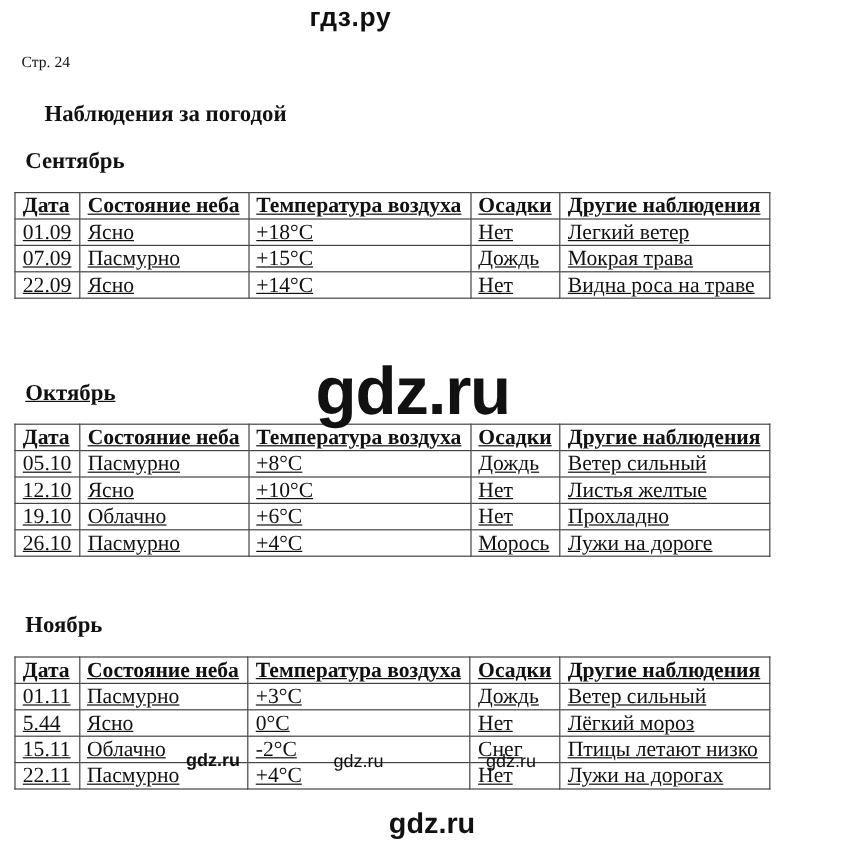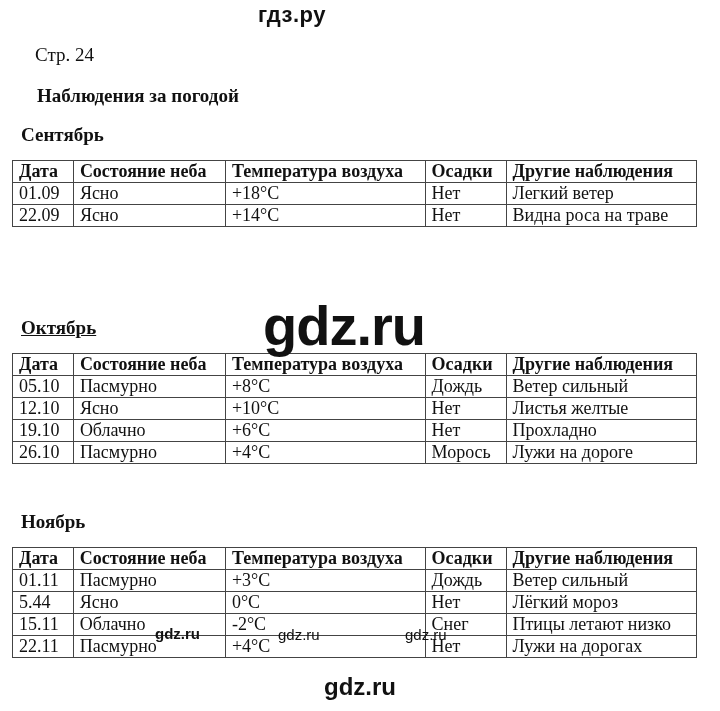--- a/index.html
+++ b/index.html
@@ -5,26 +5,26 @@
   html, body { margin: 0; padding: 0; background: #ffffff; }
   body {
     width: 720px; height: 711px; position: relative; overflow: hidden;
     font-family: "Liberation Serif", "DejaVu Serif", serif; color: #111;
   }
   .wm-top {
     position: absolute; left: 0; width: 584px; top: 2px; text-align: center;
     font-family: "Liberation Sans", "DejaVu Sans", sans-serif; font-weight: bold;
     font-size: 22px; letter-spacing: 0.5px; color: #111;
   }
-  .page-no { position: absolute; left: 35px; top: 44px; font-size: 19px; }
+  .page-no { position: absolute; left: 18px; top: 44px; font-size: 13px; }
   .title { position: absolute; left: 37px; top: 85px; font-size: 19px; font-weight: bold; }
   .month { position: absolute; left: 21px; font-size: 19px; font-weight: bold; }
   table.obs {
-    position: absolute; left: 12px; width: 685px; border-collapse: collapse;
-    font-size: 18px; line-height: 21px;
+    position: absolute; left: 12px; width: 630px; border-collapse: collapse;
+    font-size: 18px; line-height: 21px; text-decoration: underline;
   }
   table.obs th, table.obs td {
     border: 1.5px solid #444; padding: 0 6px; height: 21px; text-align: left; white-space: nowrap;
   }
   table.obs th { font-weight: bold; }
   col.c1 { width: 62px; } col.c2 { width: 154px; } col.c3 { width: 202px; }
   col.c4 { width: 82px; } col.c5 { width: 193px; }
   .wm-big {
     position: absolute; left: 263px; top: 296px;
     font-family: "Liberation Sans", "DejaVu Sans", sans-serif; font-weight: bold;
@@ -65,20 +65,27 @@
       <th>Другие наблюдения</th>
     </tr>
   </thead>
   <tbody>
     <tr>
       <td>01.09</td>
       <td>Ясно</td>
       <td>+18°C</td>
       <td>Нет</td>
       <td>Легкий ветер</td>
+    </tr>
+    <tr>
+      <td>07.09</td>
+      <td>Пасмурно</td>
+      <td>+15°C</td>
+      <td>Дождь</td>
+      <td>Мокрая трава</td>
     </tr>
     <tr>
       <td>22.09</td>
       <td>Ясно</td>
       <td>+14°C</td>
       <td>Нет</td>
       <td>Видна роса на траве</td>
     </tr>
   </tbody>
 </table>

